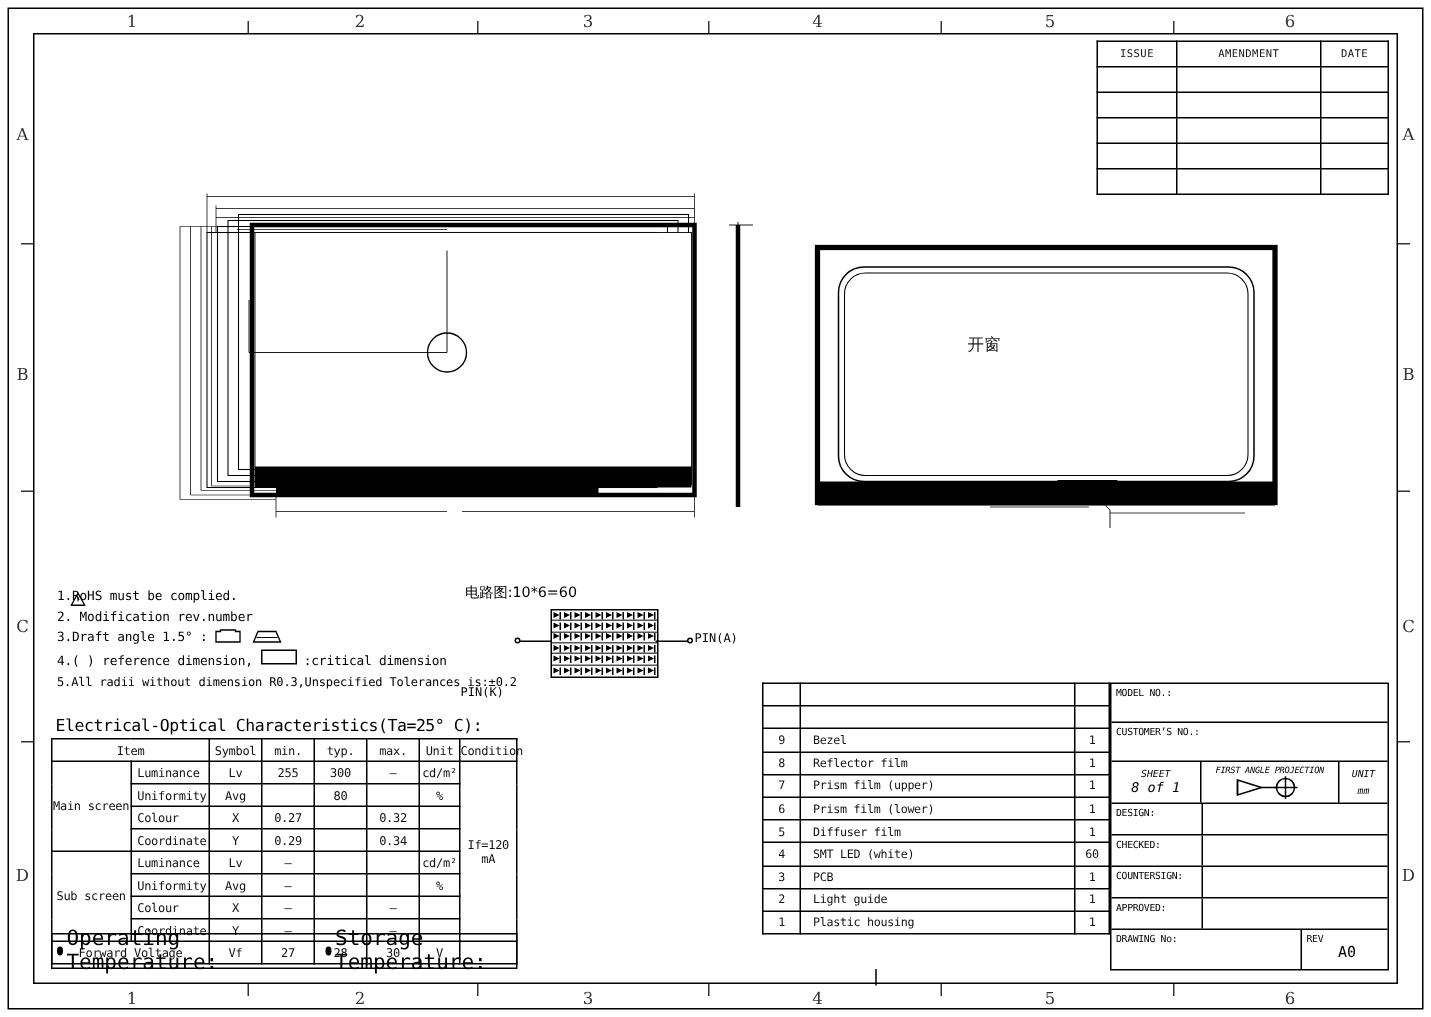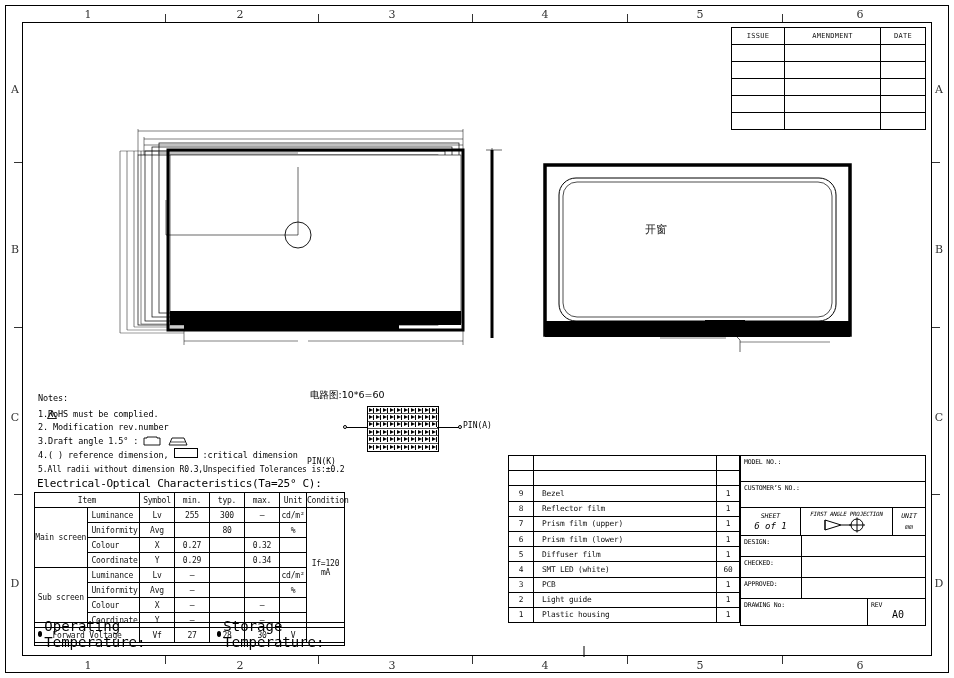--- a/index.html
+++ b/index.html
@@ -249,21 +249,20 @@
 
       <line x1="185" y1="165" x2="200" y2="180" stroke-width="0.6"></line>
       <line x1="200" y1="180" x2="200" y2="192" stroke-width="0.6"></line>
       <line x1="200" y1="182" x2="290" y2="182" stroke-width="0.5"></line>
       <line x1="120" y1="178" x2="186" y2="178" stroke-width="0.5"></line>
     </g>
   </svg>
   <div class="cn" style="position:absolute;left:645px;top:222px;font-size:11px;color:#222;">开窗</div>
 
   <div class="notes">
-    <div class="nhead">Notes:</div>
     <div class="nrow">1.RoHS must be complied.</div>
     <div class="nrow">
       <span>2.     Modification rev.number</span>
       <svg style="position:absolute;left:9px;margin-top:-11px;" width="10" height="9" viewBox="0 0 10 9">
         <polygon points="5,0.5 9.5,8.5 0.5,8.5" fill="none" stroke="#000" stroke-width="0.9"></polygon>
         <line x1="5" y1="3" x2="5" y2="6" stroke="#000" stroke-width="0.7"></line>
       </svg>
     </div>
     <div class="nrow">
       <span>3.Draft angle 1.5° :</span>
@@ -531,21 +530,21 @@
       <span class="tb-lab" style="left:58px;"></span>
     </div>
     <div class="tb-row" style="height:26px;padding-left:20px;">
       <span class="tb-lab">CUSTOMER’S NO.:</span>
       <span class="tb-lab" style="left:74px;"></span>
     </div>
     <div class="tb-row" style="height:28px;font-style:italic;">
       <div class="mid-cols">
         <div style="width:60px;">
           <span style="font-size:6.5px;">SHEET</span>
-          <span style="font-size:9px;margin-top:1px;">6 of 1</span>
+          <span style="font-size:9px;margin-top:1px;">8 of 1</span>
         </div>
         <div style="width:92px;">
           <span style="font-size:5.8px;letter-spacing:-0.2px;white-space:nowrap;">FIRST ANGLE PROJECTION</span>
           <svg class="proj-sym" viewBox="0 0 52 16">
             <path d="M4 3 L20 8 L4 13 Z" fill="none" stroke="#000" stroke-width="1"></path>
             <line x1="4" y1="3" x2="4" y2="13" stroke="#000" stroke-width="1"></line>
             <line x1="20" y1="8" x2="30" y2="8" stroke="#000" stroke-width="1"></line>
             <circle cx="36" cy="8" r="6" fill="none" stroke="#000" stroke-width="1"></circle>
             <line x1="28" y1="8" x2="44" y2="8" stroke="#000" stroke-width="1"></line>
             <line x1="36" y1="0.5" x2="36" y2="15.5" stroke="#000" stroke-width="1"></line>
@@ -561,20 +560,25 @@
       <span class="tb-lab">DESIGN:</span>
       <div class="tb-div" style="left:60px;"></div>
       <span class="tb-lab" style="left:64px;"></span>
     </div>
     <div class="tb-row" style="height:21px;">
       <span class="tb-lab">CHECKED:</span>
       <div class="tb-div" style="left:60px;"></div>
       <span class="tb-lab" style="left:64px;"></span>
     </div>
     <div class="tb-row" style="height:21px;">
+      <span class="tb-lab">COUNTERSIGN:</span>
+      <div class="tb-div" style="left:60px;"></div>
+      <span class="tb-lab" style="left:64px;"></span>
+    </div>
+    <div class="tb-row" style="height:21px;">
       <span class="tb-lab">APPROVED:</span>
       <div class="tb-div" style="left:60px;"></div>
       <span class="tb-lab" style="left:64px;"></span>
     </div>
     <div class="tb-row" style="height:26px;">
       <span class="tb-lab">DRAWING No:</span>
       <span class="tb-lab" style="left:60px;"></span>
       <div class="rev-cell">
         <span class="tb-lab">REV</span>
         <span style="position:absolute;left:24px;top:10px;font-size:10px;">A0</span>

